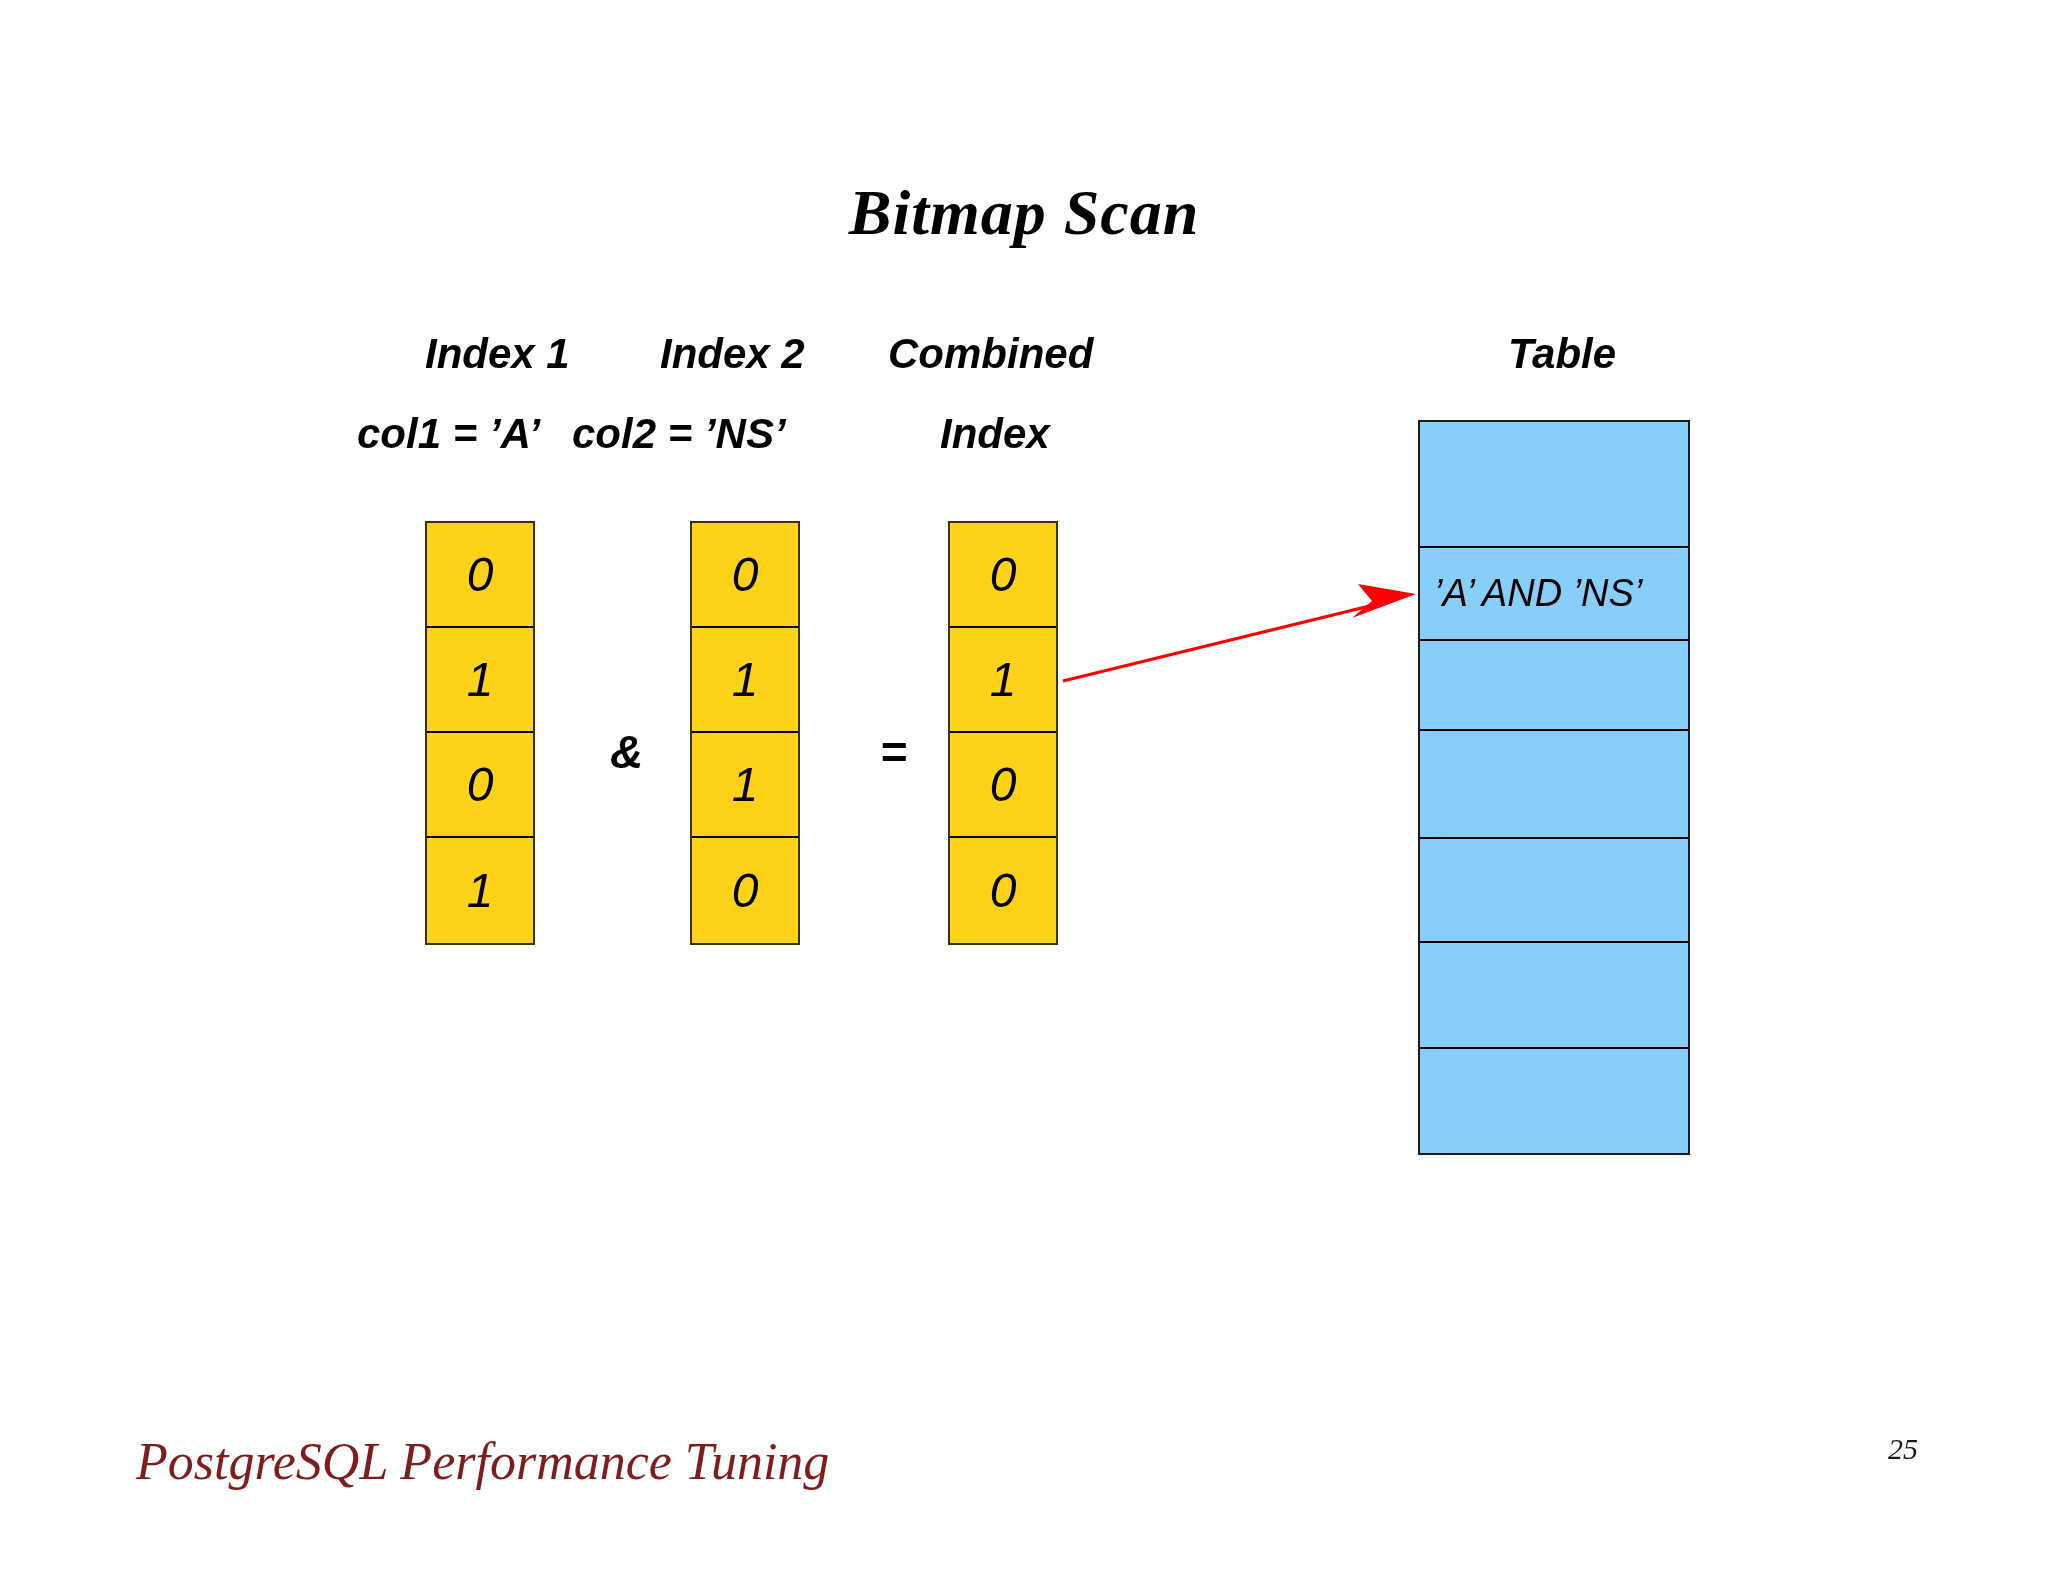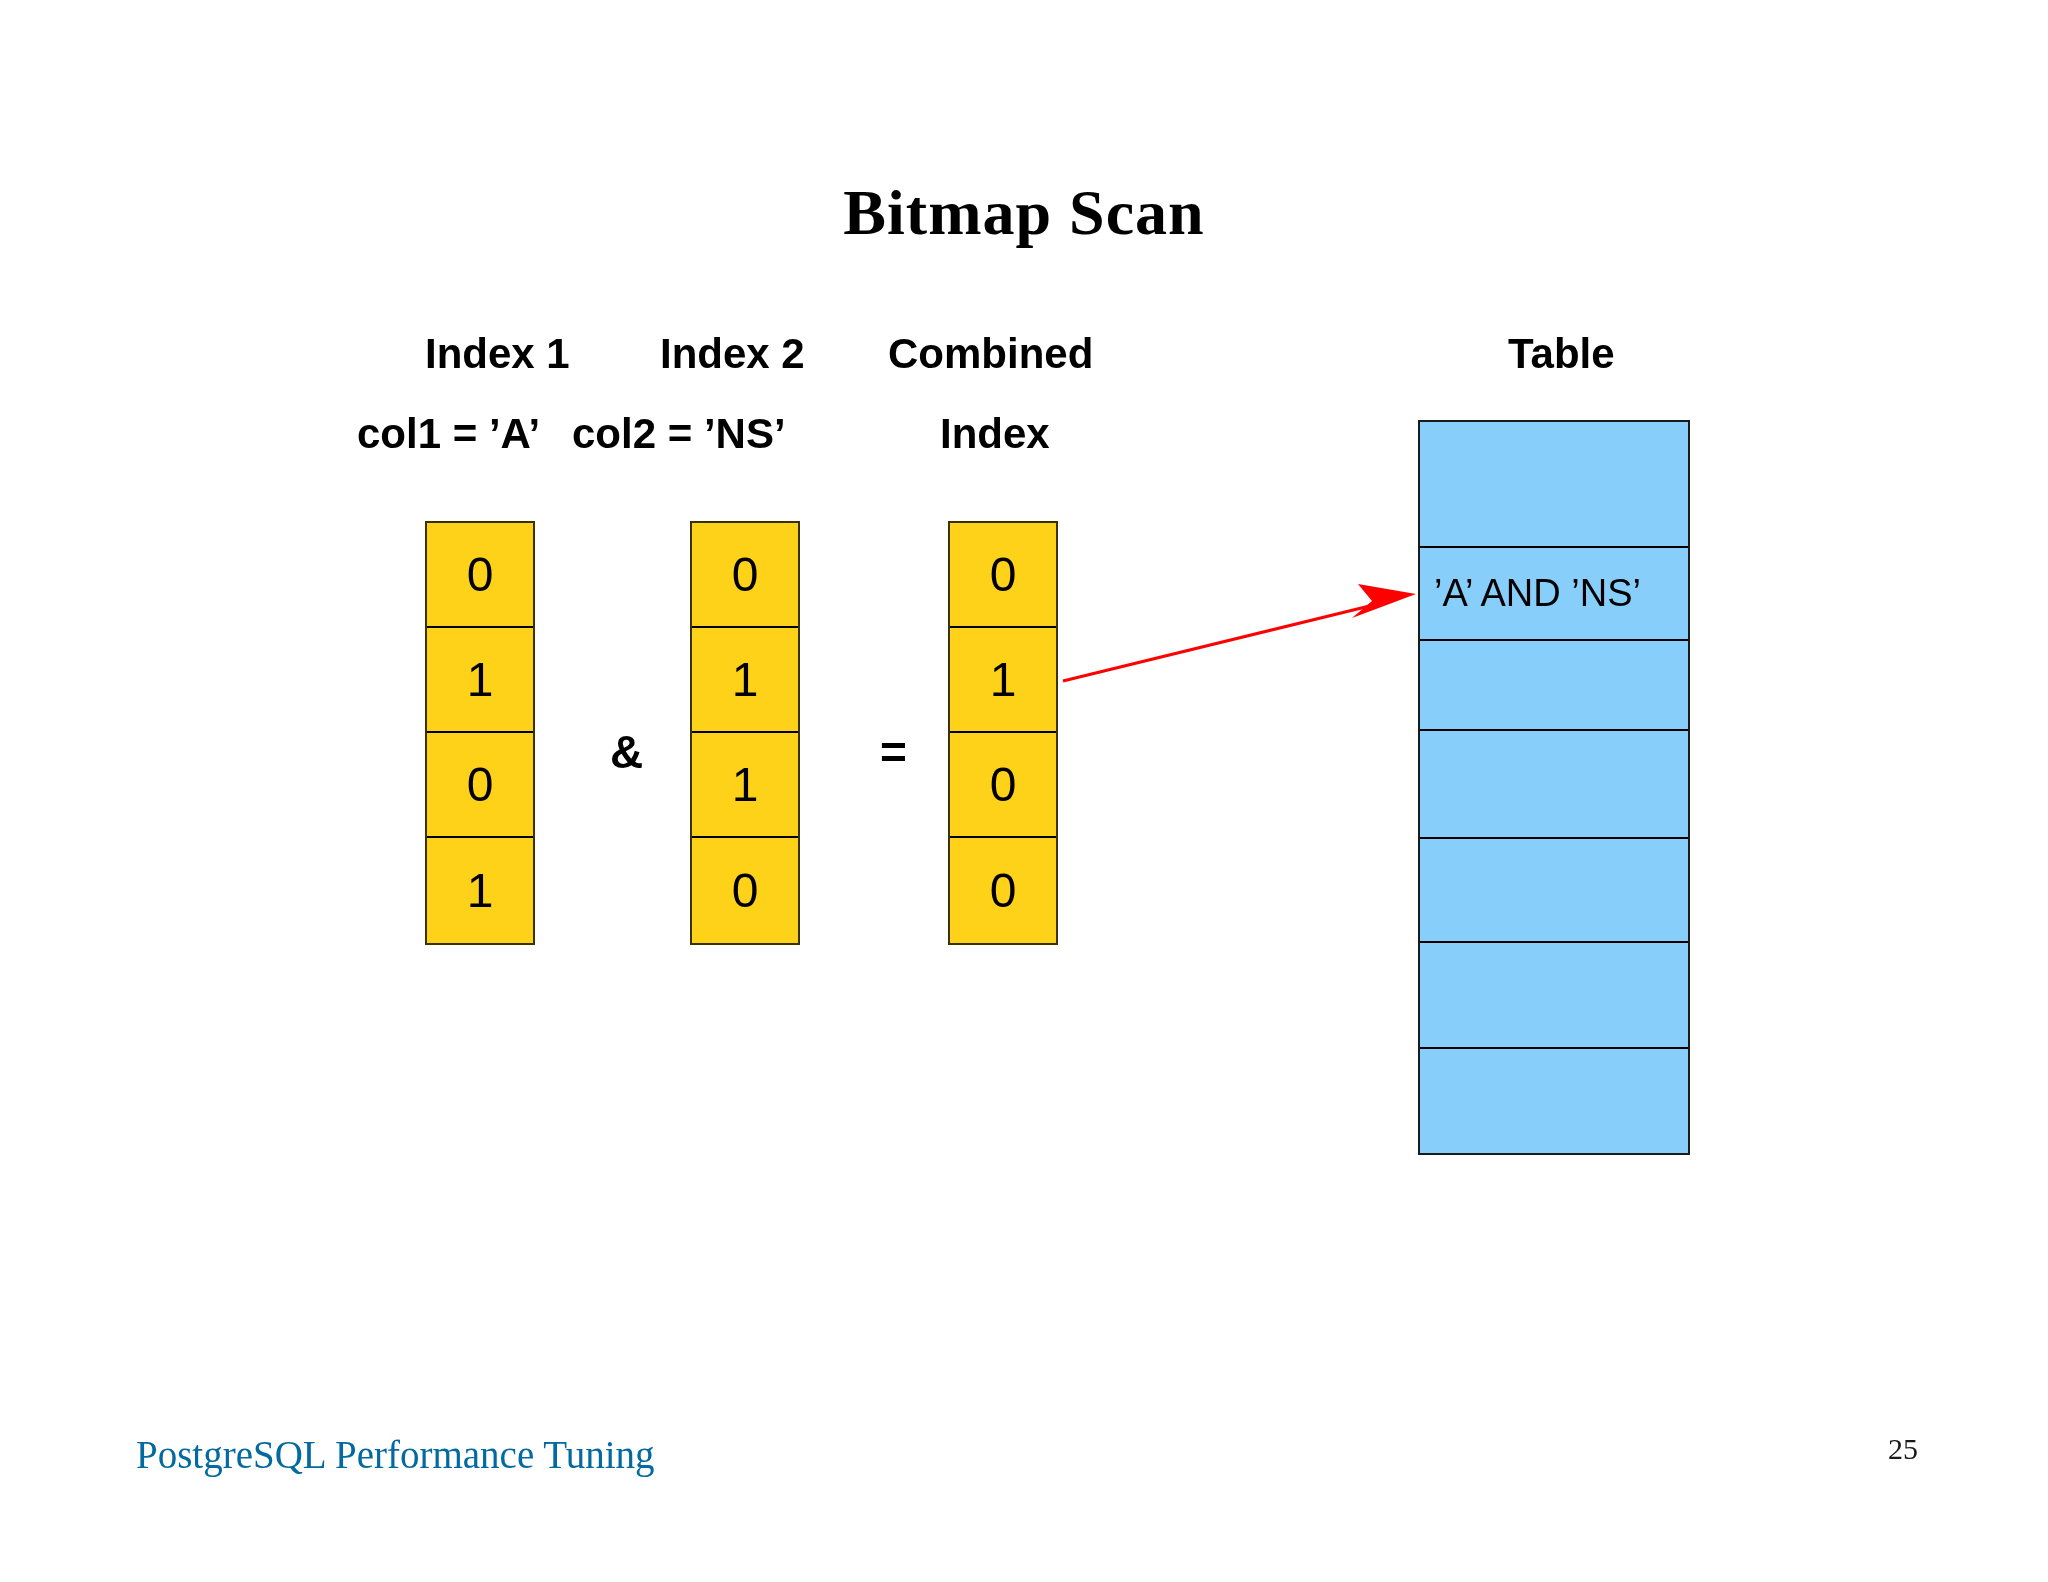--- a/index.html
+++ b/index.html
@@ -9,20 +9,21 @@
   }
   body {
     font-family: "Liberation Sans", sans-serif;
   }
   #slide {
     position: relative;
     width: 2048px;
     height: 1582px;
     background: #ffffff;
     overflow: hidden;
+    font-style: italic;
   }
 
   
   #slide-title {
     position: absolute;
     left: 0;
     top: 176px;
     width: 2048px;
     text-align: center;
     font-family: "Liberation Serif", "DejaVu Serif", serif;
@@ -122,22 +123,22 @@
     height: 1582px;
     pointer-events: none;
   }
 
   
   #footer-title {
     position: absolute;
     left: 136px;
     top: 1432px;
     font-family: "Liberation Serif", "DejaVu Serif", serif;
-    font-size: 39px;
-    color: #0369a1;
+    font-size: 52px;
+    color: #7f1d1d;
     white-space: nowrap;
   }
   #footer-page {
     position: absolute;
     right: 130px;
     top: 1432px;
     font-family: "Liberation Serif", "DejaVu Serif", serif;
     font-size: 30px;
     color: #1a1a1a;
   }

